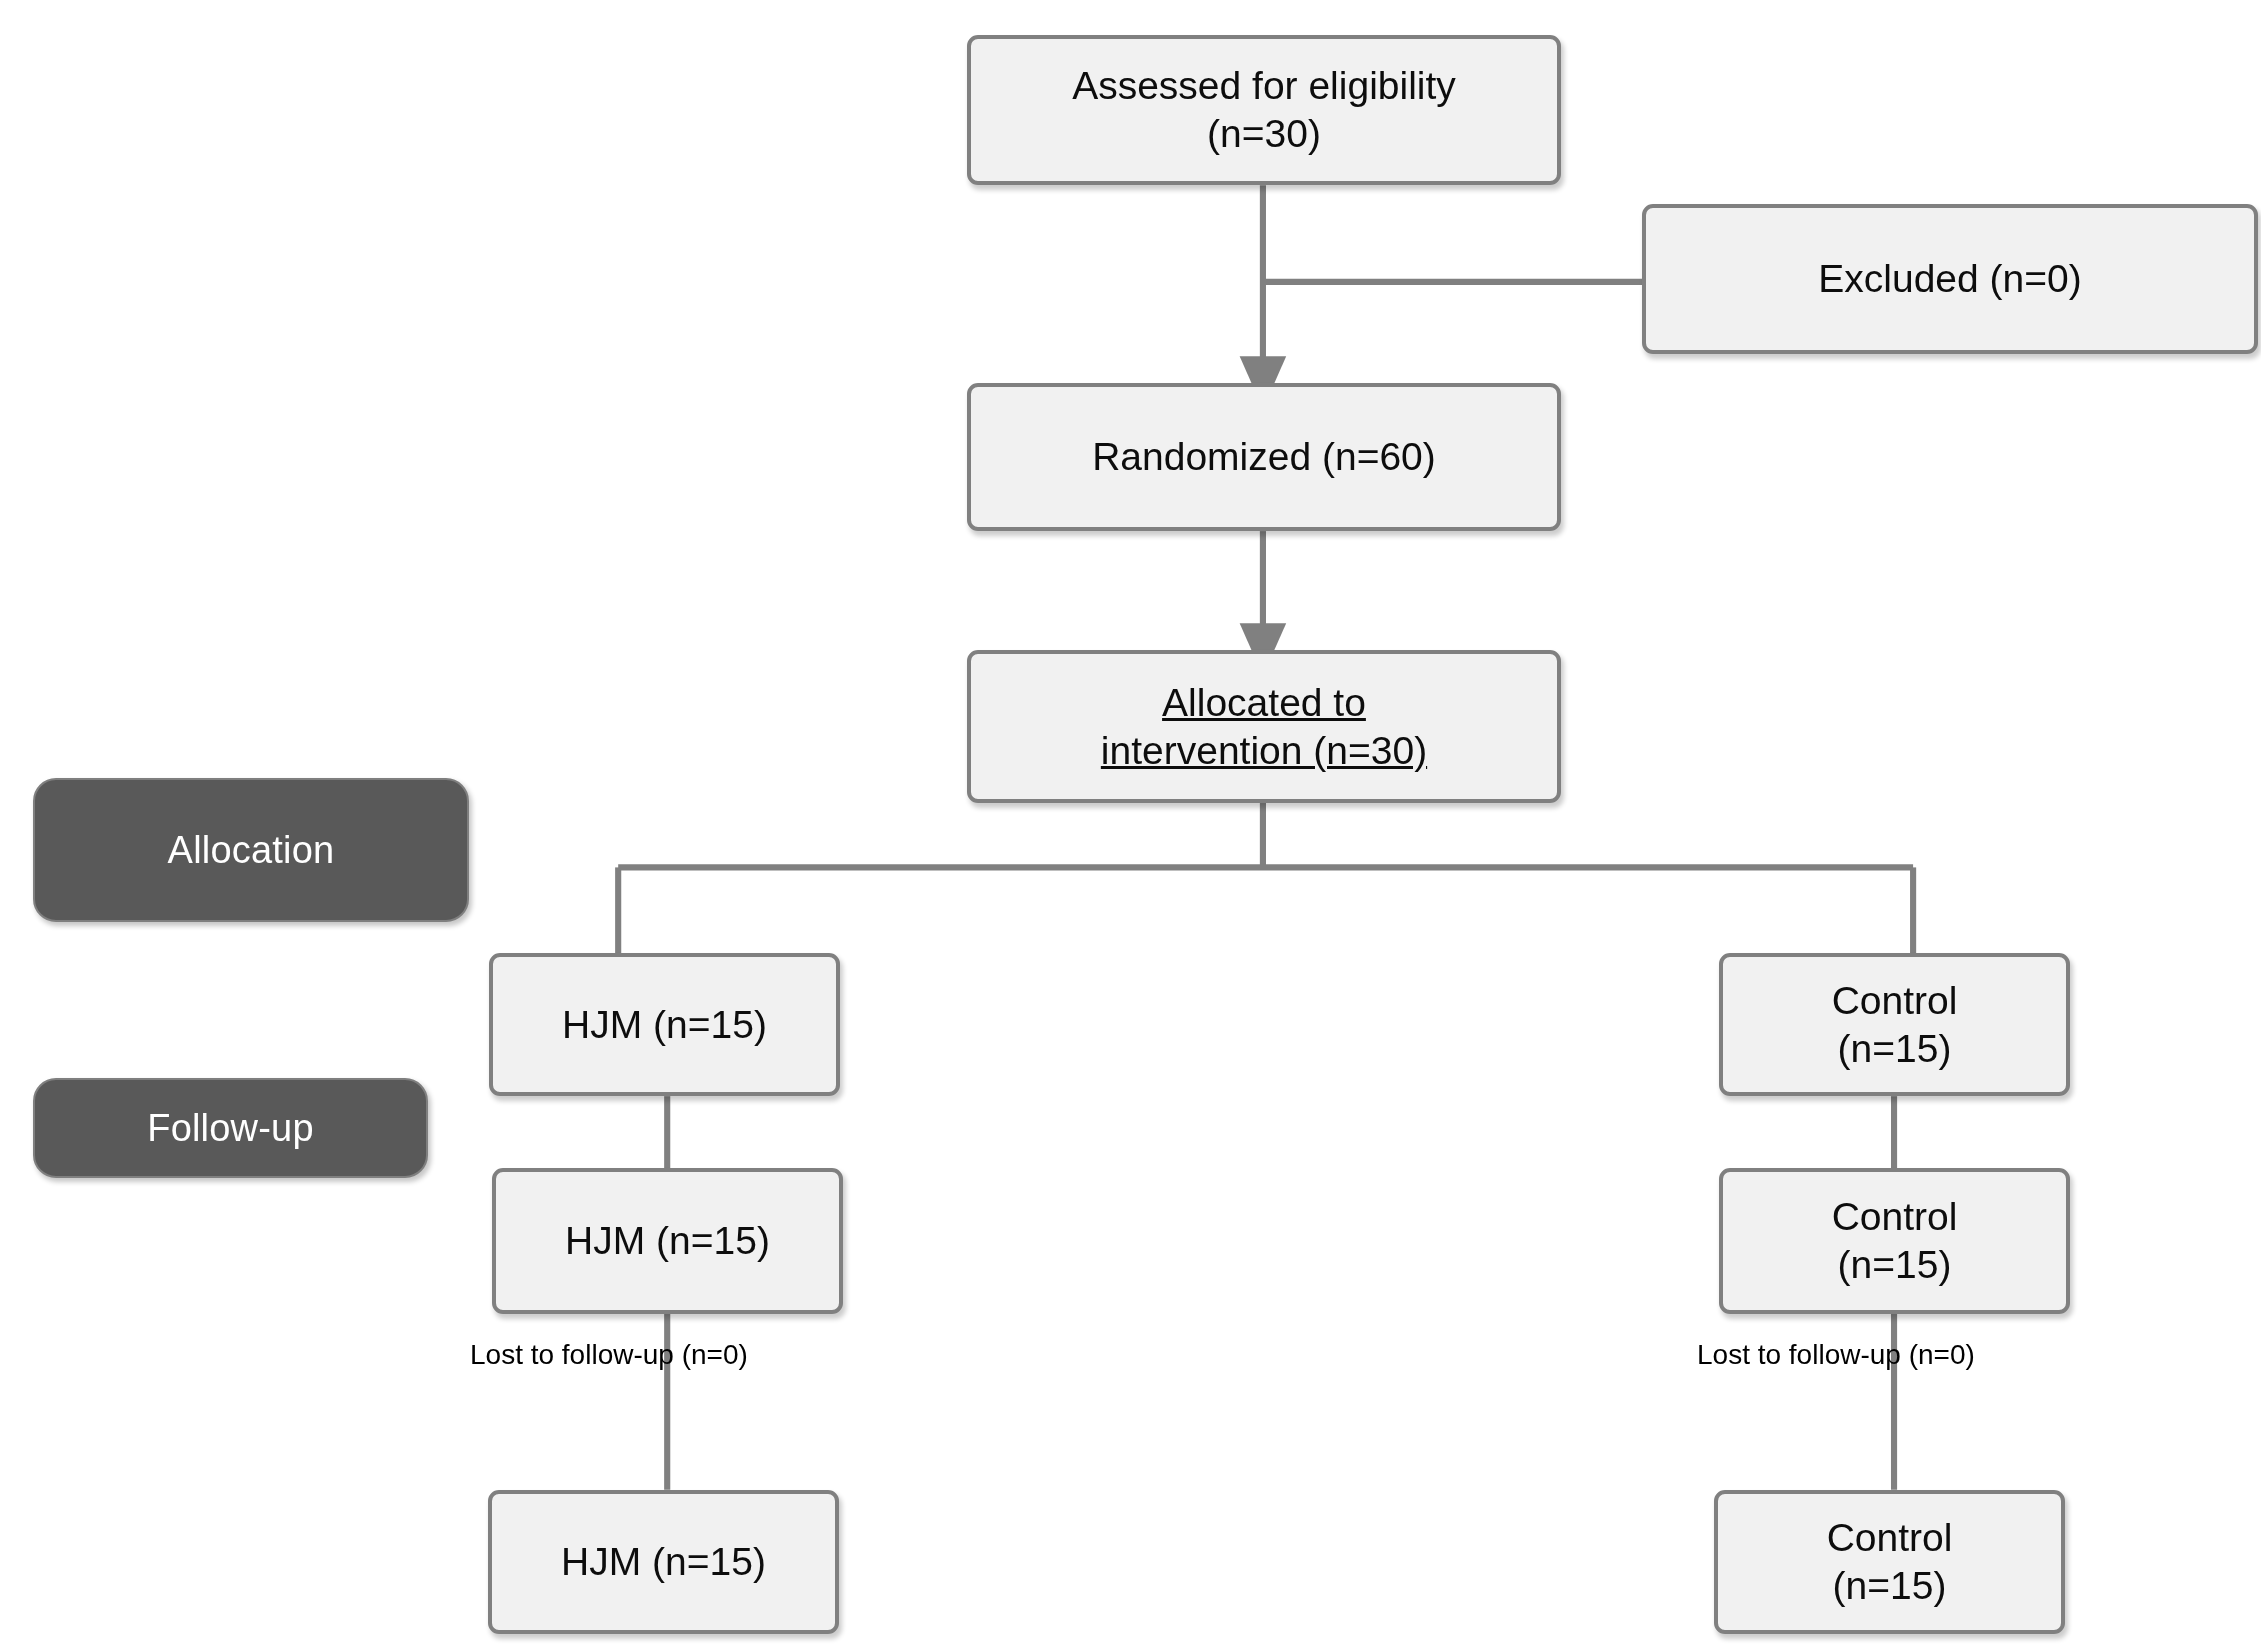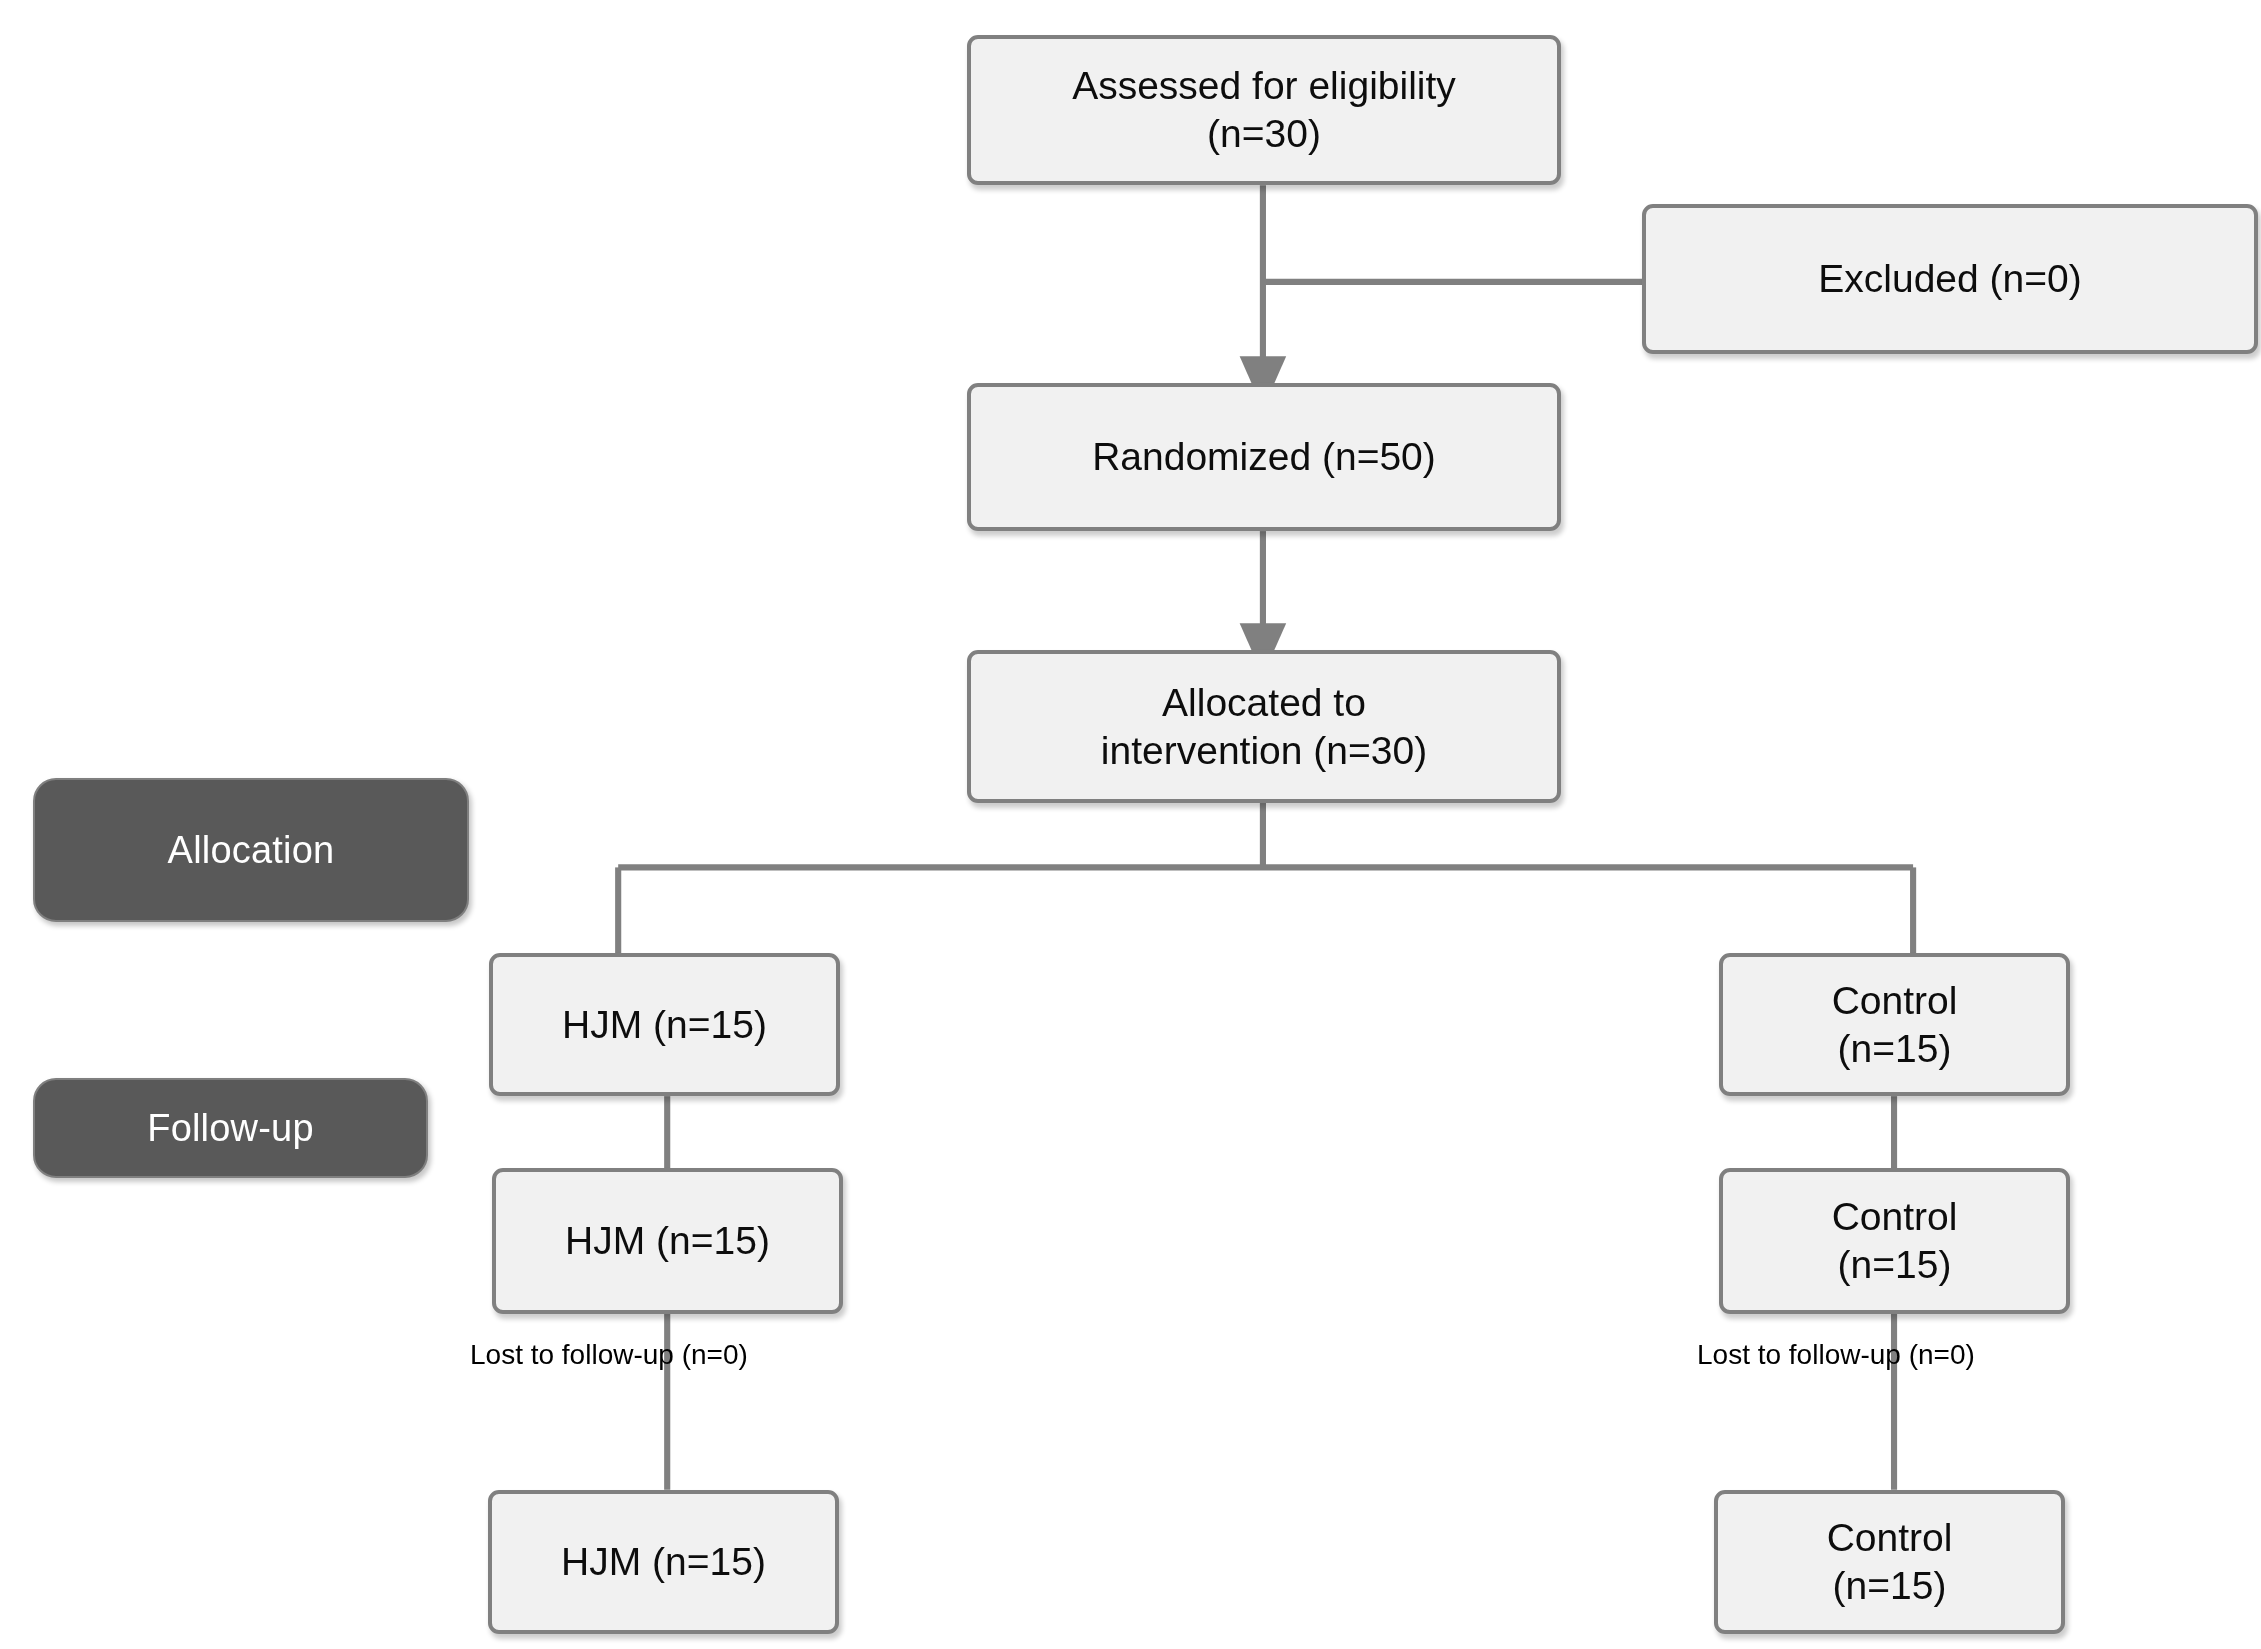--- a/index.html
+++ b/index.html
@@ -119,24 +119,24 @@
   <div class="node-box" style="left:967px; top:35px;  width:594px; height:150px;">
     <span class="label">Assessed for eligibility
 (n=30)</span>
   </div>
 
   <div class="node-box" style="left:1642px; top:204px; width:616px; height:150px;">
     <span class="label">Excluded (n=0)</span>
   </div>
 
   <div class="node-box" style="left:967px; top:383px; width:594px; height:148px;">
-    <span class="label">Randomized (n=50)</span>
+    <span class="label">Randomized (n=60)</span>
   </div>
 
-  <div class="node-box" style="left:967px; top:650px; width:594px; height:153px;">
+  <div class="node-box" style="left:967px; top:650px; width:594px; height:153px;text-decoration:underline;">
     <span class="label">Allocated to
 intervention (n=30)</span>
   </div>
 
   <div class="node-box" style="left:489px;  top:953px; width:351px; height:143px;">
     <span class="label">HJM (n=15)</span>
   </div>
 
   <div class="node-box" style="left:1719px; top:953px; width:351px; height:143px;">
     <span class="label">Control

